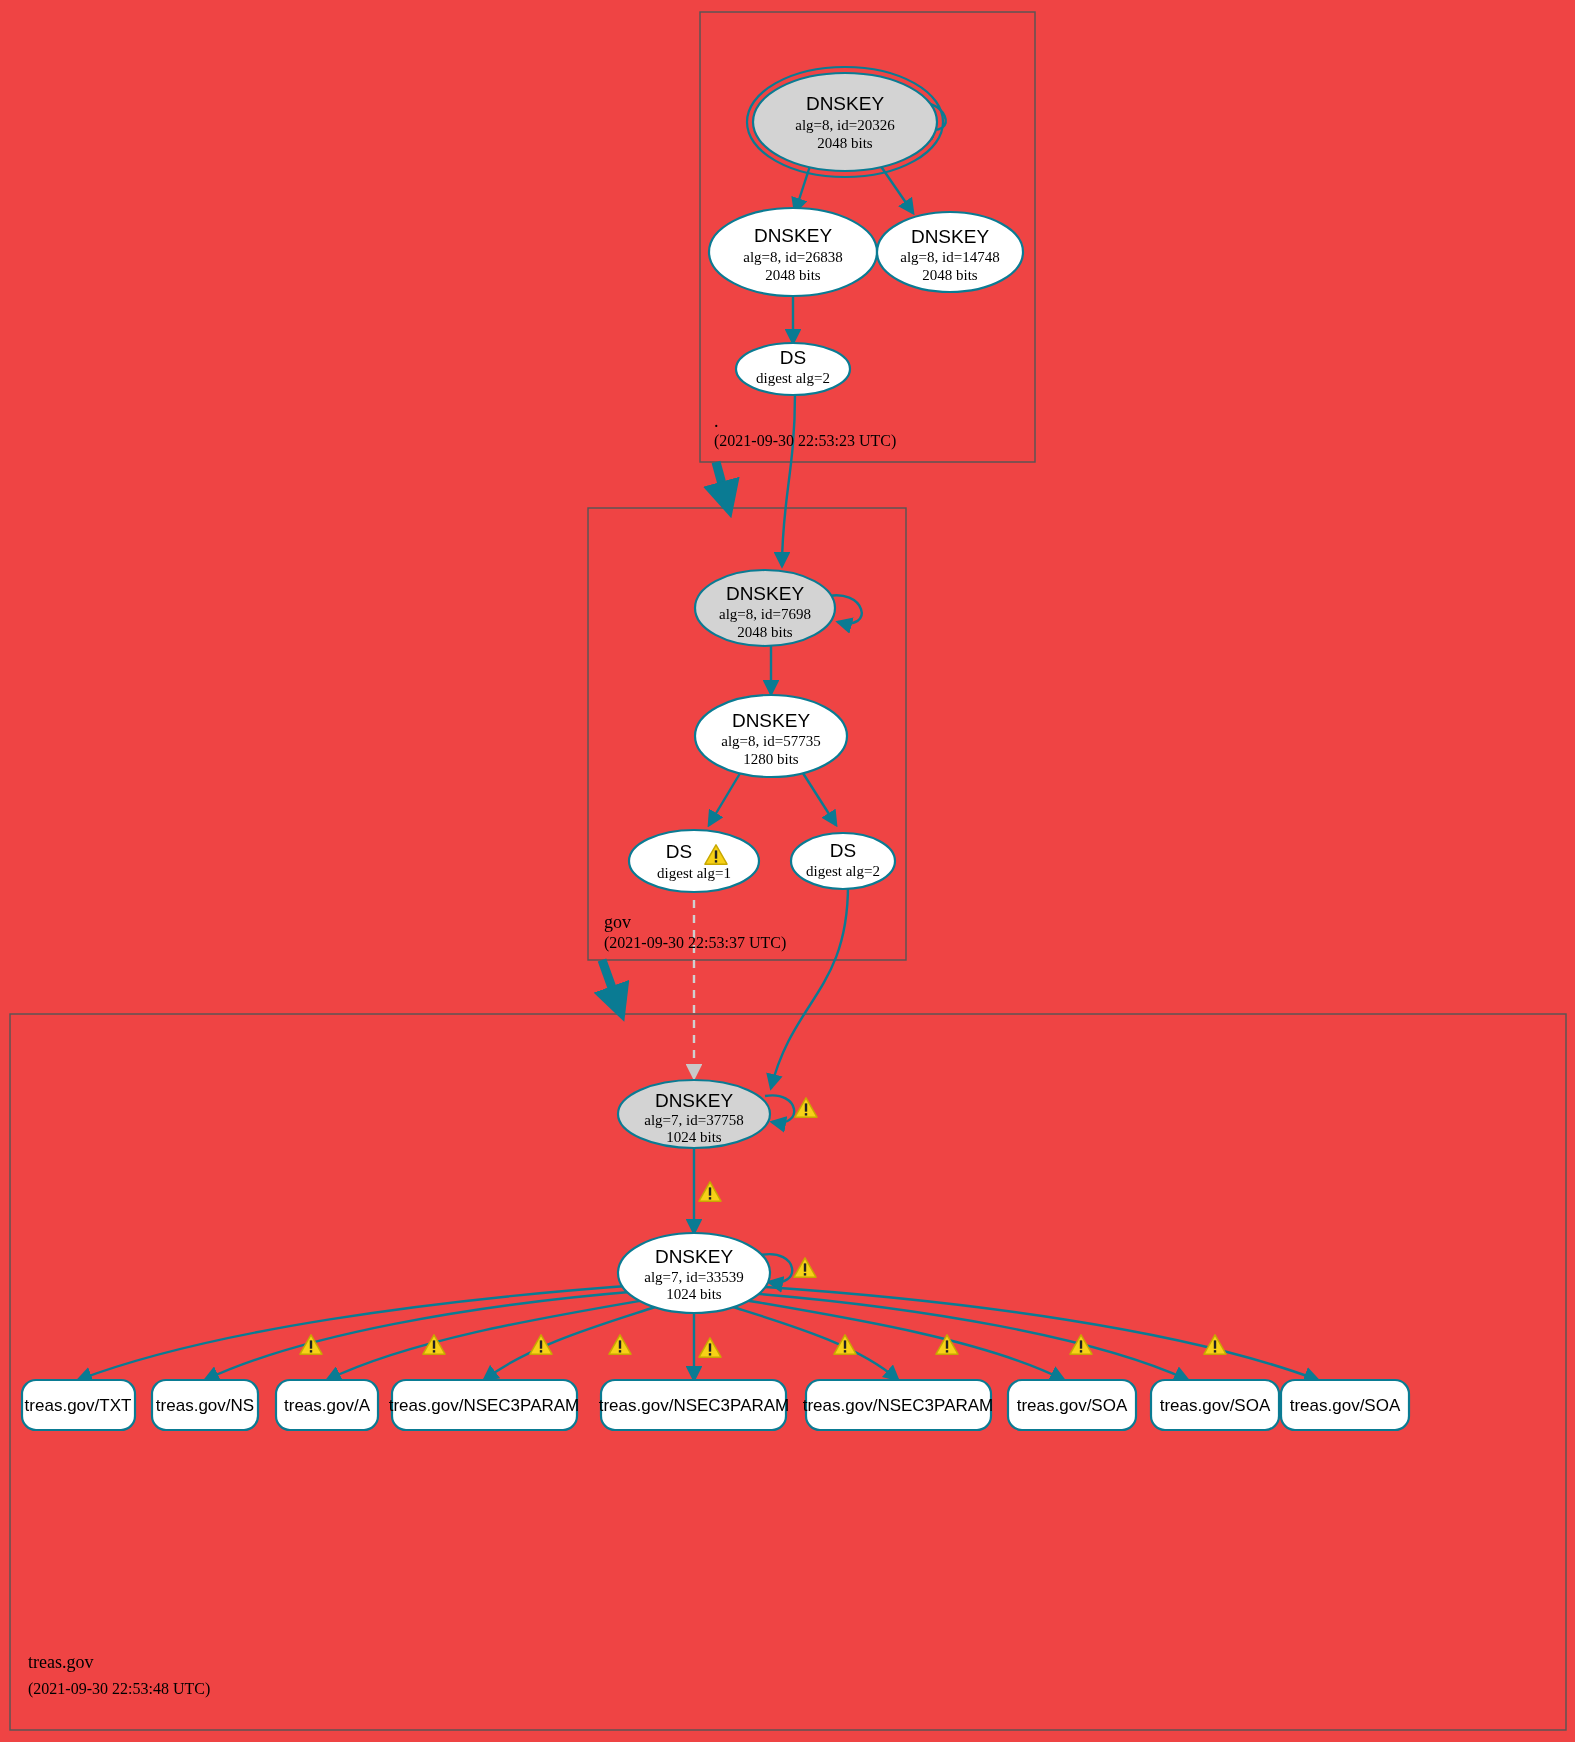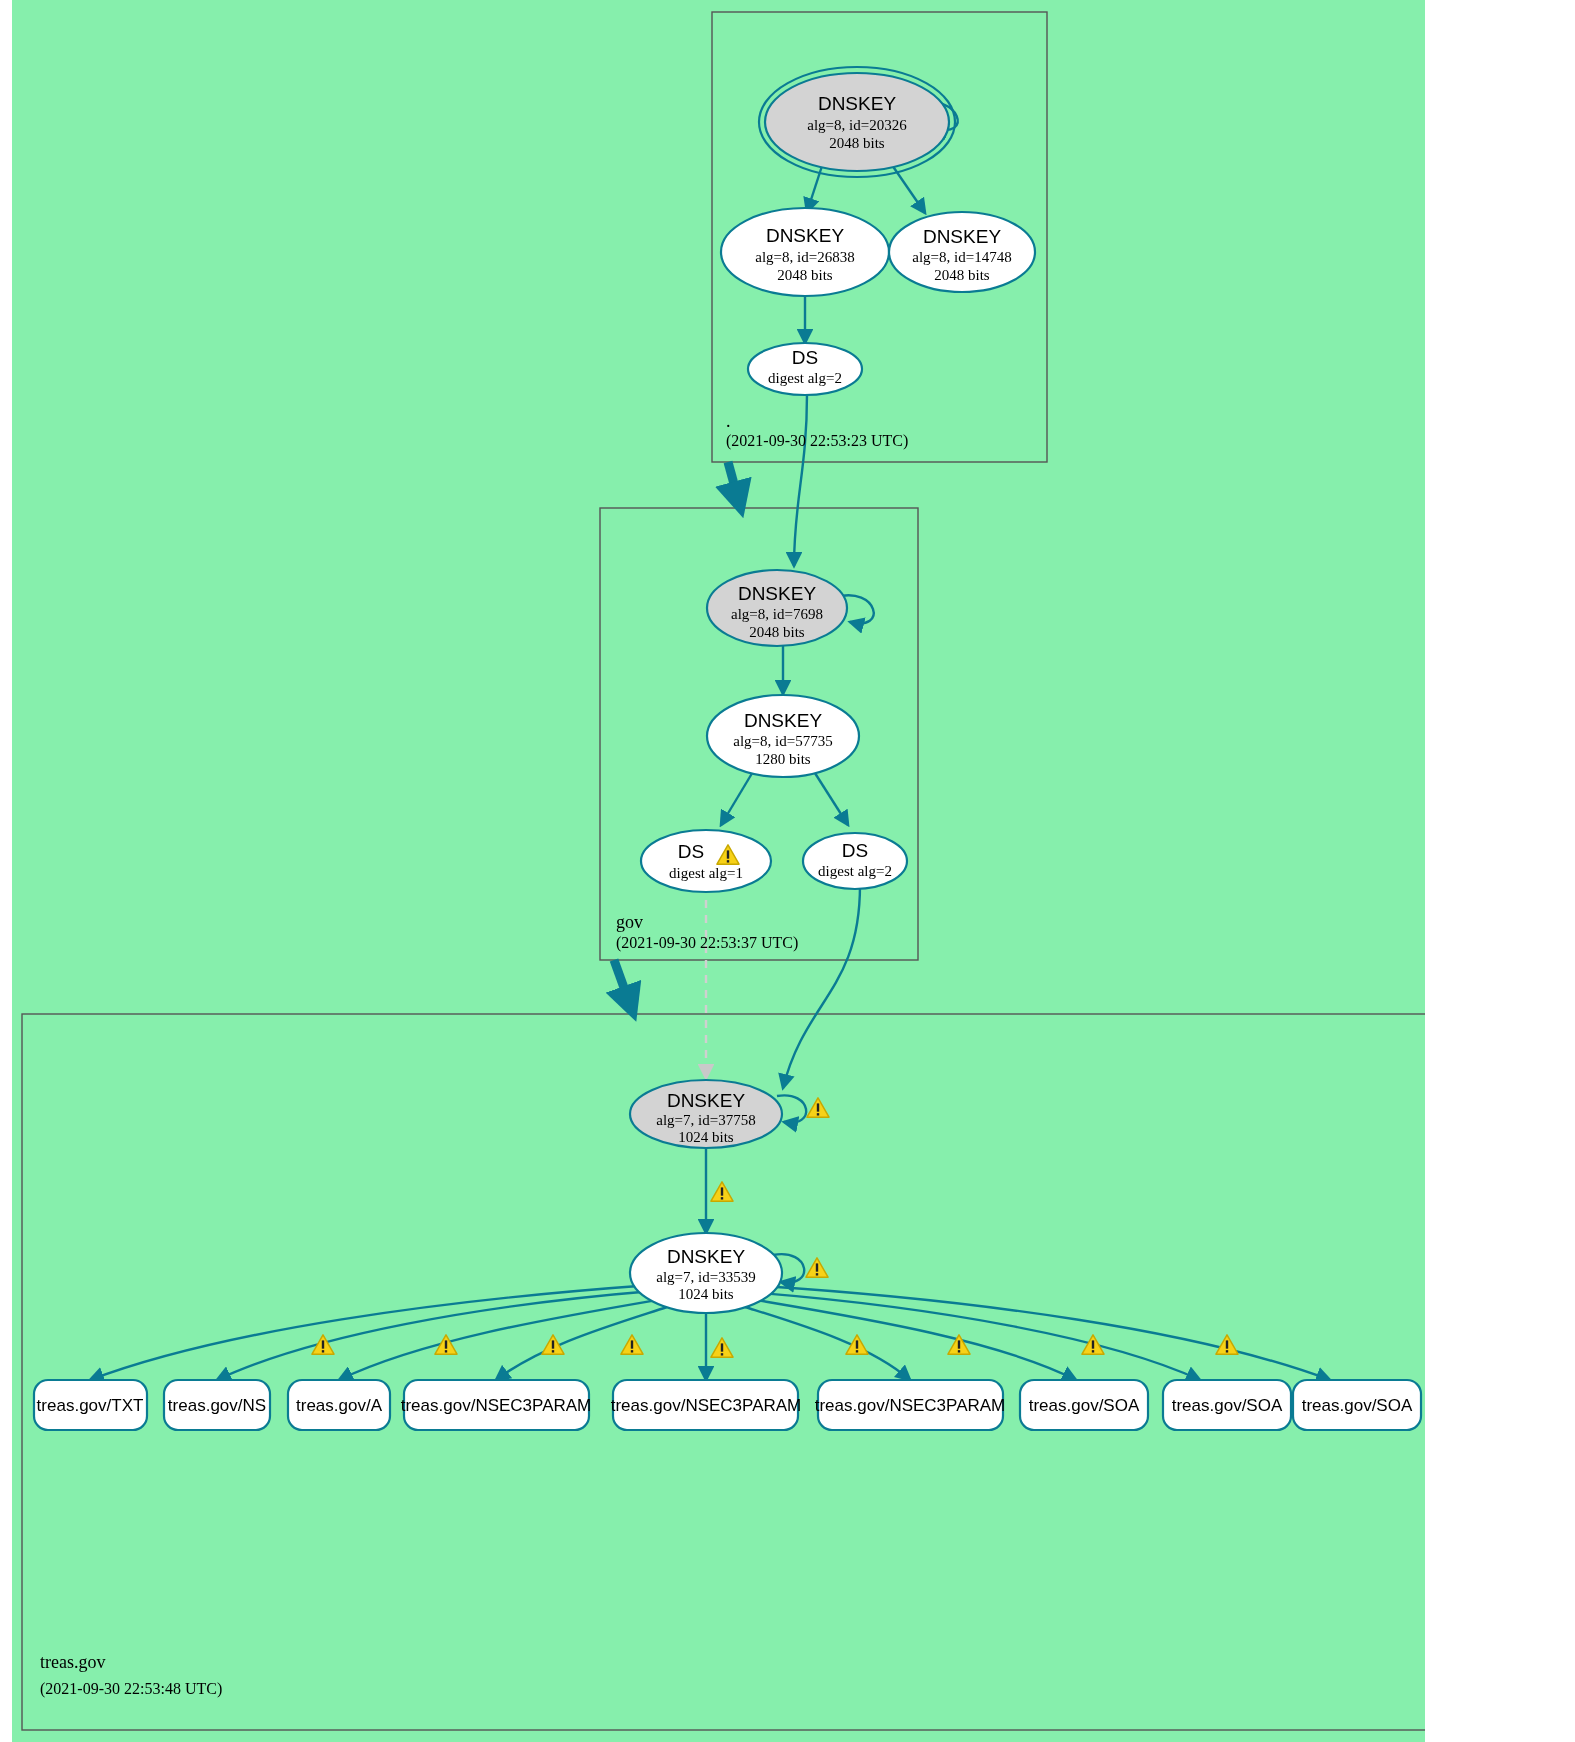--- a/index.html
+++ b/index.html
@@ -1,18 +1,18 @@
 <!DOCTYPE html>
 <html><head>
 <meta charset="utf-8">
 <title>DNSSEC Authentication Chain</title>
 <style>
   html,body{margin:0;padding:0;background:#ffffff;}
   body{font-family:"Liberation Sans", sans-serif;}
-  #root{position:relative;width:1413px;height:1742px;background:#86efac;overflow:hidden;margin-left:12px;}
+  #root{position:relative;width:1575px;height:1742px;background:#ef4444;overflow:hidden;}
   svg.graph{position:absolute;left:0;top:0;width:1575px;height:1742px;}
 
   .zone-rect{fill:none;stroke:#555555;stroke-width:1.4;}
   .edge{fill:none;stroke:#0a7b93;stroke-width:2.4;}
   .edge-thick{fill:none;stroke:#0a7b93;stroke-width:9;}
   .edge-dashed{fill:none;stroke:#d0d0d0;stroke-width:2.4;stroke-dasharray:8 7;}
   .node-ell{fill:#ffffff;stroke:#0a7b93;stroke-width:2.2;}
   .node-ell.secure{fill:#d3d3d3;}
   .node-ell.anchor-outer{fill:none;stroke:#0a7b93;stroke-width:2.2;}
   .rec-box{fill:#ffffff;stroke:#0a7b93;stroke-width:2.2;}

